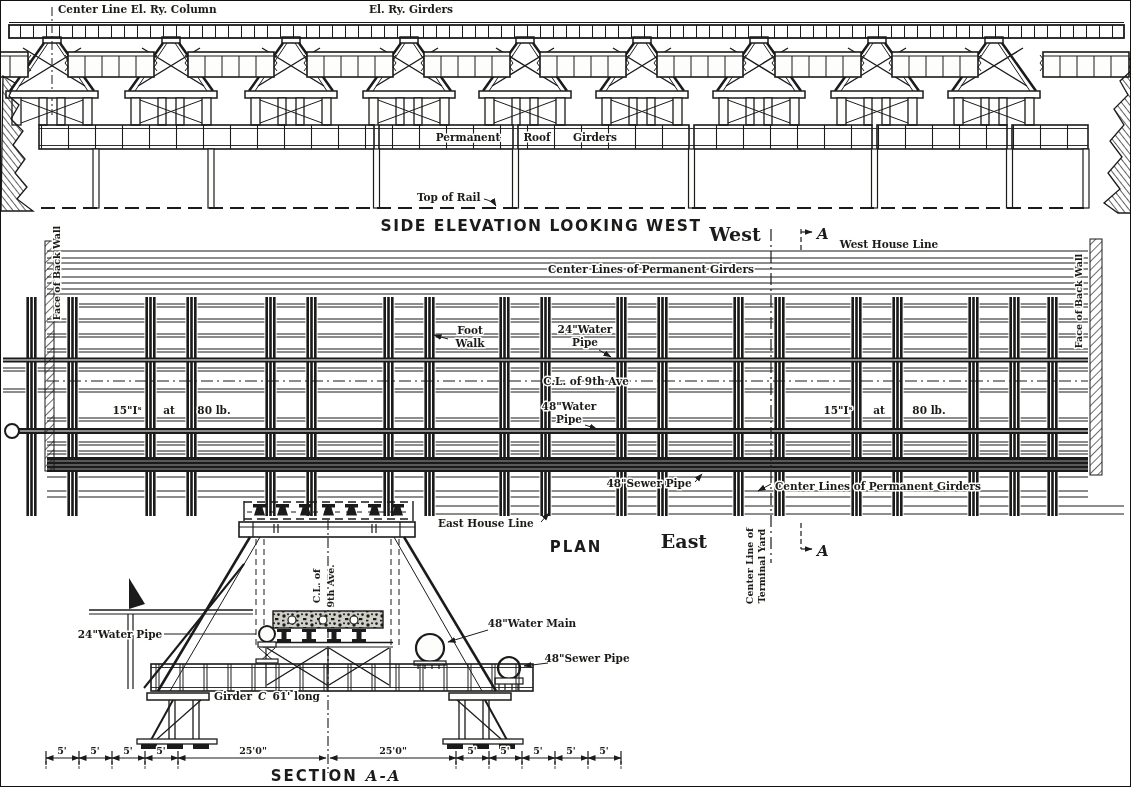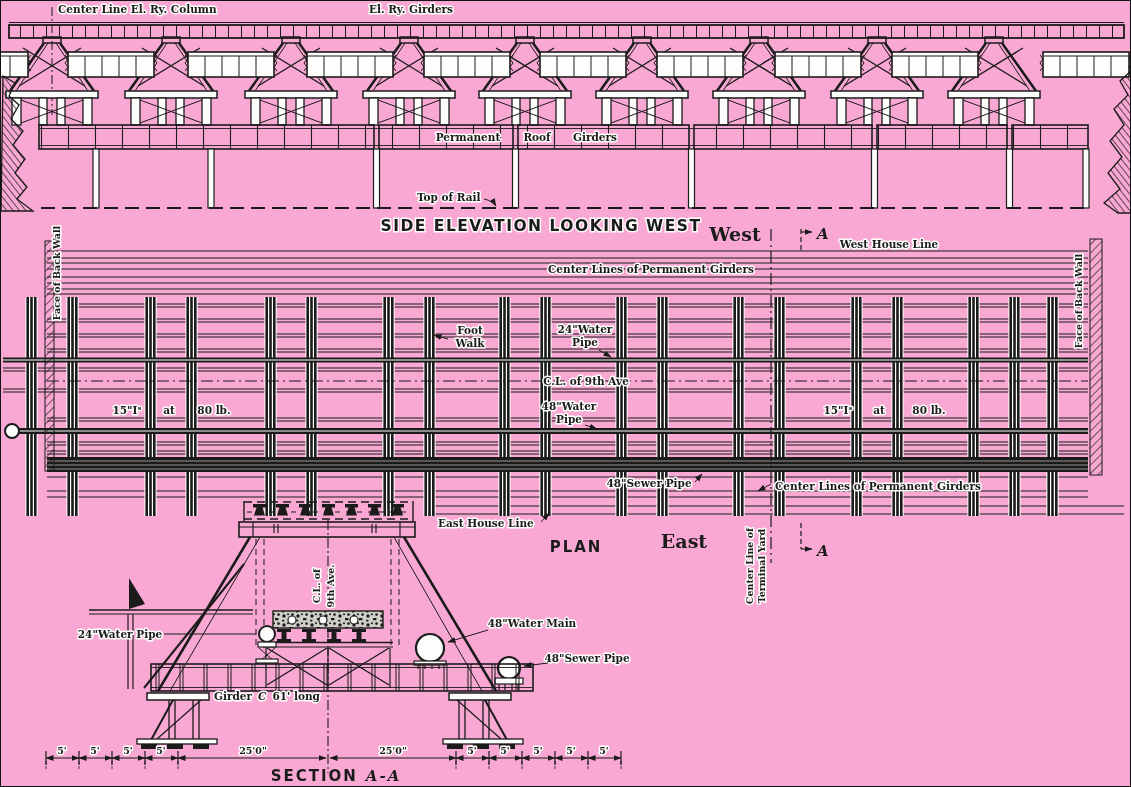--- a/index.html
+++ b/index.html
@@ -1,16 +1,16 @@
 <!DOCTYPE html>
 <html><head>
 <meta charset="utf-8">
 <style>
   html,body{margin:0;padding:0;background:#e8e8e8;}
-  #stage{width:1131px;height:787px;background:#f9a8d4;position:relative;border:1px solid #111;box-sizing:border-box;overflow:hidden;}
+  #stage{width:1131px;height:787px;background:#ffffff;position:relative;border:1px solid #111;box-sizing:border-box;overflow:hidden;}
   svg{display:block;}
   svg text{font-family:"DejaVu Serif","Liberation Serif",serif;font-weight:bold;fill:#1b1b1b;}
   .lbl{font-size:10.5px;paint-order:stroke;stroke:#fdfdfb;stroke-width:3px;stroke-linejoin:round;}
   .lblsm{font-size:9.5px;paint-order:stroke;stroke:#fdfdfb;stroke-width:3px;stroke-linejoin:round;}
   .big{font-size:19px;}
   .ttl{font-family:"DejaVu Sans","Liberation Sans",sans-serif;font-size:15.5px;letter-spacing:1.5px;paint-order:stroke;stroke:#fdfdfb;stroke-width:3px;}
   .ttl2{font-family:"DejaVu Sans","Liberation Sans",sans-serif;font-size:15px;letter-spacing:2px;}
   .ital{font-style:italic;font-size:15px;}
   .s{stroke:#1b1b1b;fill:none;}
   .fw{fill:#fdfdfb;}

